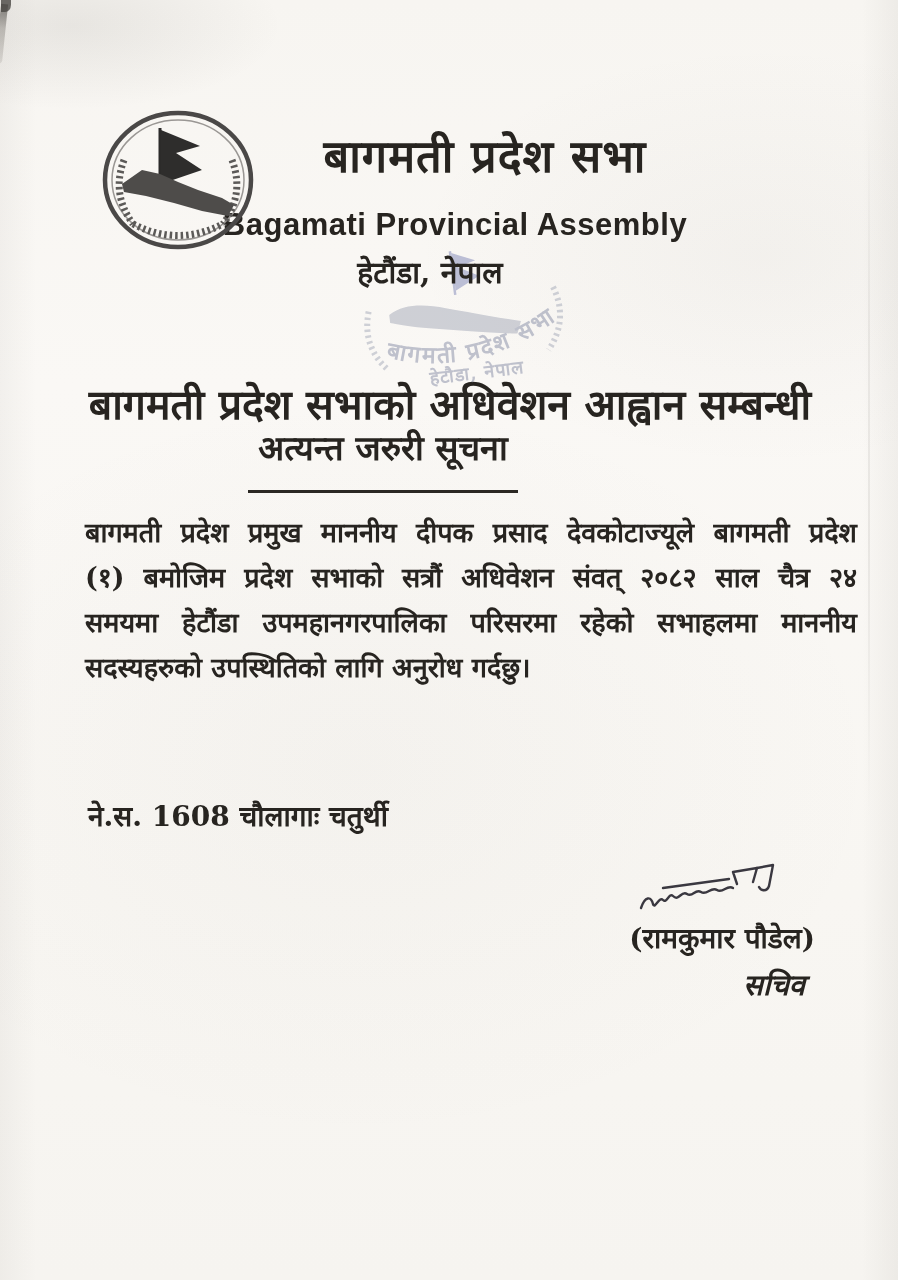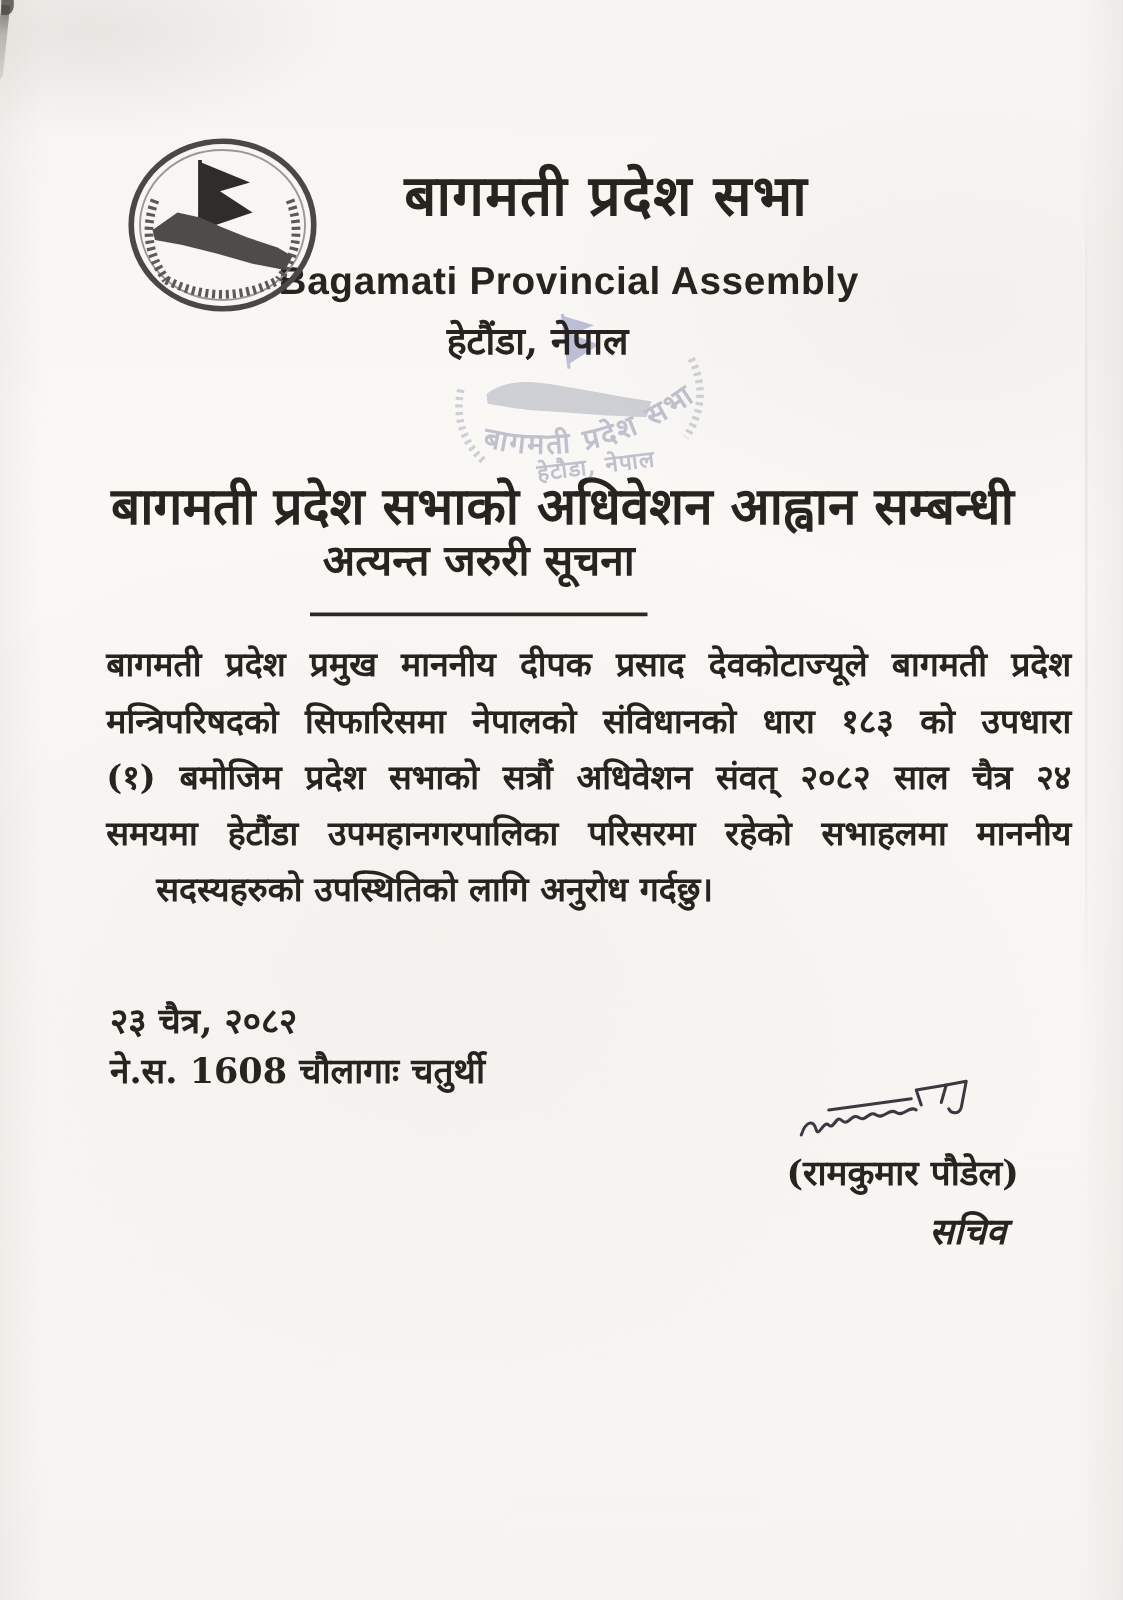--- a/index.html
+++ b/index.html
@@ -34,21 +34,21 @@
 
   .logo-wrap{left:98px;top:108px;width:160px;height:145px;z-index:2;}
   .stamp-wrap{left:352px;top:248px;width:224px;height:138px;z-index:1;transform:rotate(-7deg);opacity:.85;}
 
   .subject1{top:375px;font-size:41px;font-weight:700;transform:translateX(1px);}
   .subject2{top:424px;font-size:34px;font-weight:700;transform:translateX(-66px);}
   .subject2 span{display:inline-block;border-bottom:3px solid #2b2823;padding:0 10px 20px 10px;}
 
   .body-block{left:85px;top:510px;width:772px;font-size:27px;line-height:45px;}
   .body-line{text-align:justify;text-align-last:justify;height:45px;white-space:nowrap;font-weight:bold;}
-  .body-line.last{text-align-last:left;margin-left:40px;}
+  .body-line.last{text-align-last:left;}
 
   .date-block{left:88px;top:797px;font-size:28px;line-height:40px;font-weight:600;}
 
   .sig-block{left:585px;top:860px;width:230px;text-align:right;}
   .sig-svg{margin-left:48px;display:block;}
   .sig-name{font-size:28px;font-weight:700;margin-top:2px;white-space:nowrap;}
   .sig-role{font-size:29px;font-weight:700;margin-top:8px;transform:translateX(-10px);font-style:italic;}
 
   .right-crease{position:absolute;right:28px;top:120px;width:2px;height:700px;
     background:linear-gradient(180deg,transparent,rgba(120,115,108,0.10) 30%,rgba(120,115,108,0.12) 60%,transparent);}
@@ -96,28 +96,26 @@
 
   <div class="abs centerline title-np">बागमती प्रदेश सभा</div>
   <div class="abs centerline title-en">Bagamati Provincial Assembly</div>
   <div class="abs centerline location">हेटौंडा, नेपाल</div>
 
   <div class="abs centerline subject1">बागमती प्रदेश सभाको अधिवेशन आह्वान सम्बन्धी</div>
   <div class="abs centerline subject2"><span>अत्यन्त जरुरी सूचना</span></div>
 
   <div class="abs body-block">
     <div class="body-line">बागमती प्रदेश प्रमुख माननीय दीपक प्रसाद देवकोटाज्यूले बागमती प्रदेश</div>
-    <div class="body-line">मन्त्रिपरिषदको सिफारिसमा नेपालको संविधानको धारा १८३ को उपधारा</div>
     <div class="body-line">(१) बमोजिम प्रदेश सभाको सत्रौं अधिवेशन संवत् २०८२ साल चैत्र २४</div>
     <div class="body-line">समयमा हेटौंडा उपमहानगरपालिका परिसरमा रहेको सभाहलमा माननीय</div>
     <div class="body-line last">सदस्यहरुको उपस्थितिको लागि अनुरोध गर्दछु।</div>
   </div>
 
   <div class="abs date-block">
-    <div>२३ चैत्र, २०८२</div>
     <div>ने.स. 1608 चौलागाः चतुर्थी</div>
   </div>
 
   <div class="abs sig-block">
     <svg class="sig-svg" width="160" height="56" viewBox="0 0 160 56">
       <g fill="none" stroke="#3a3840" stroke-width="2.4" stroke-linecap="round" stroke-linejoin="round">
         <path d="M8,48 C12,36 18,36 20,44 C22,50 26,36 30,40 C34,44 36,32 40,36 C46,42 48,30 54,34 C60,38 62,28 68,32 C74,36 78,26 84,30 C90,34 94,24 100,28"></path>
         <path d="M30,28 L96,19"></path>
         <path d="M104,24 L100,12 L124,8 L120,22"></path>
         <path d="M124,8 L140,5 L136,26 C134,32 128,31 126,27"></path>

